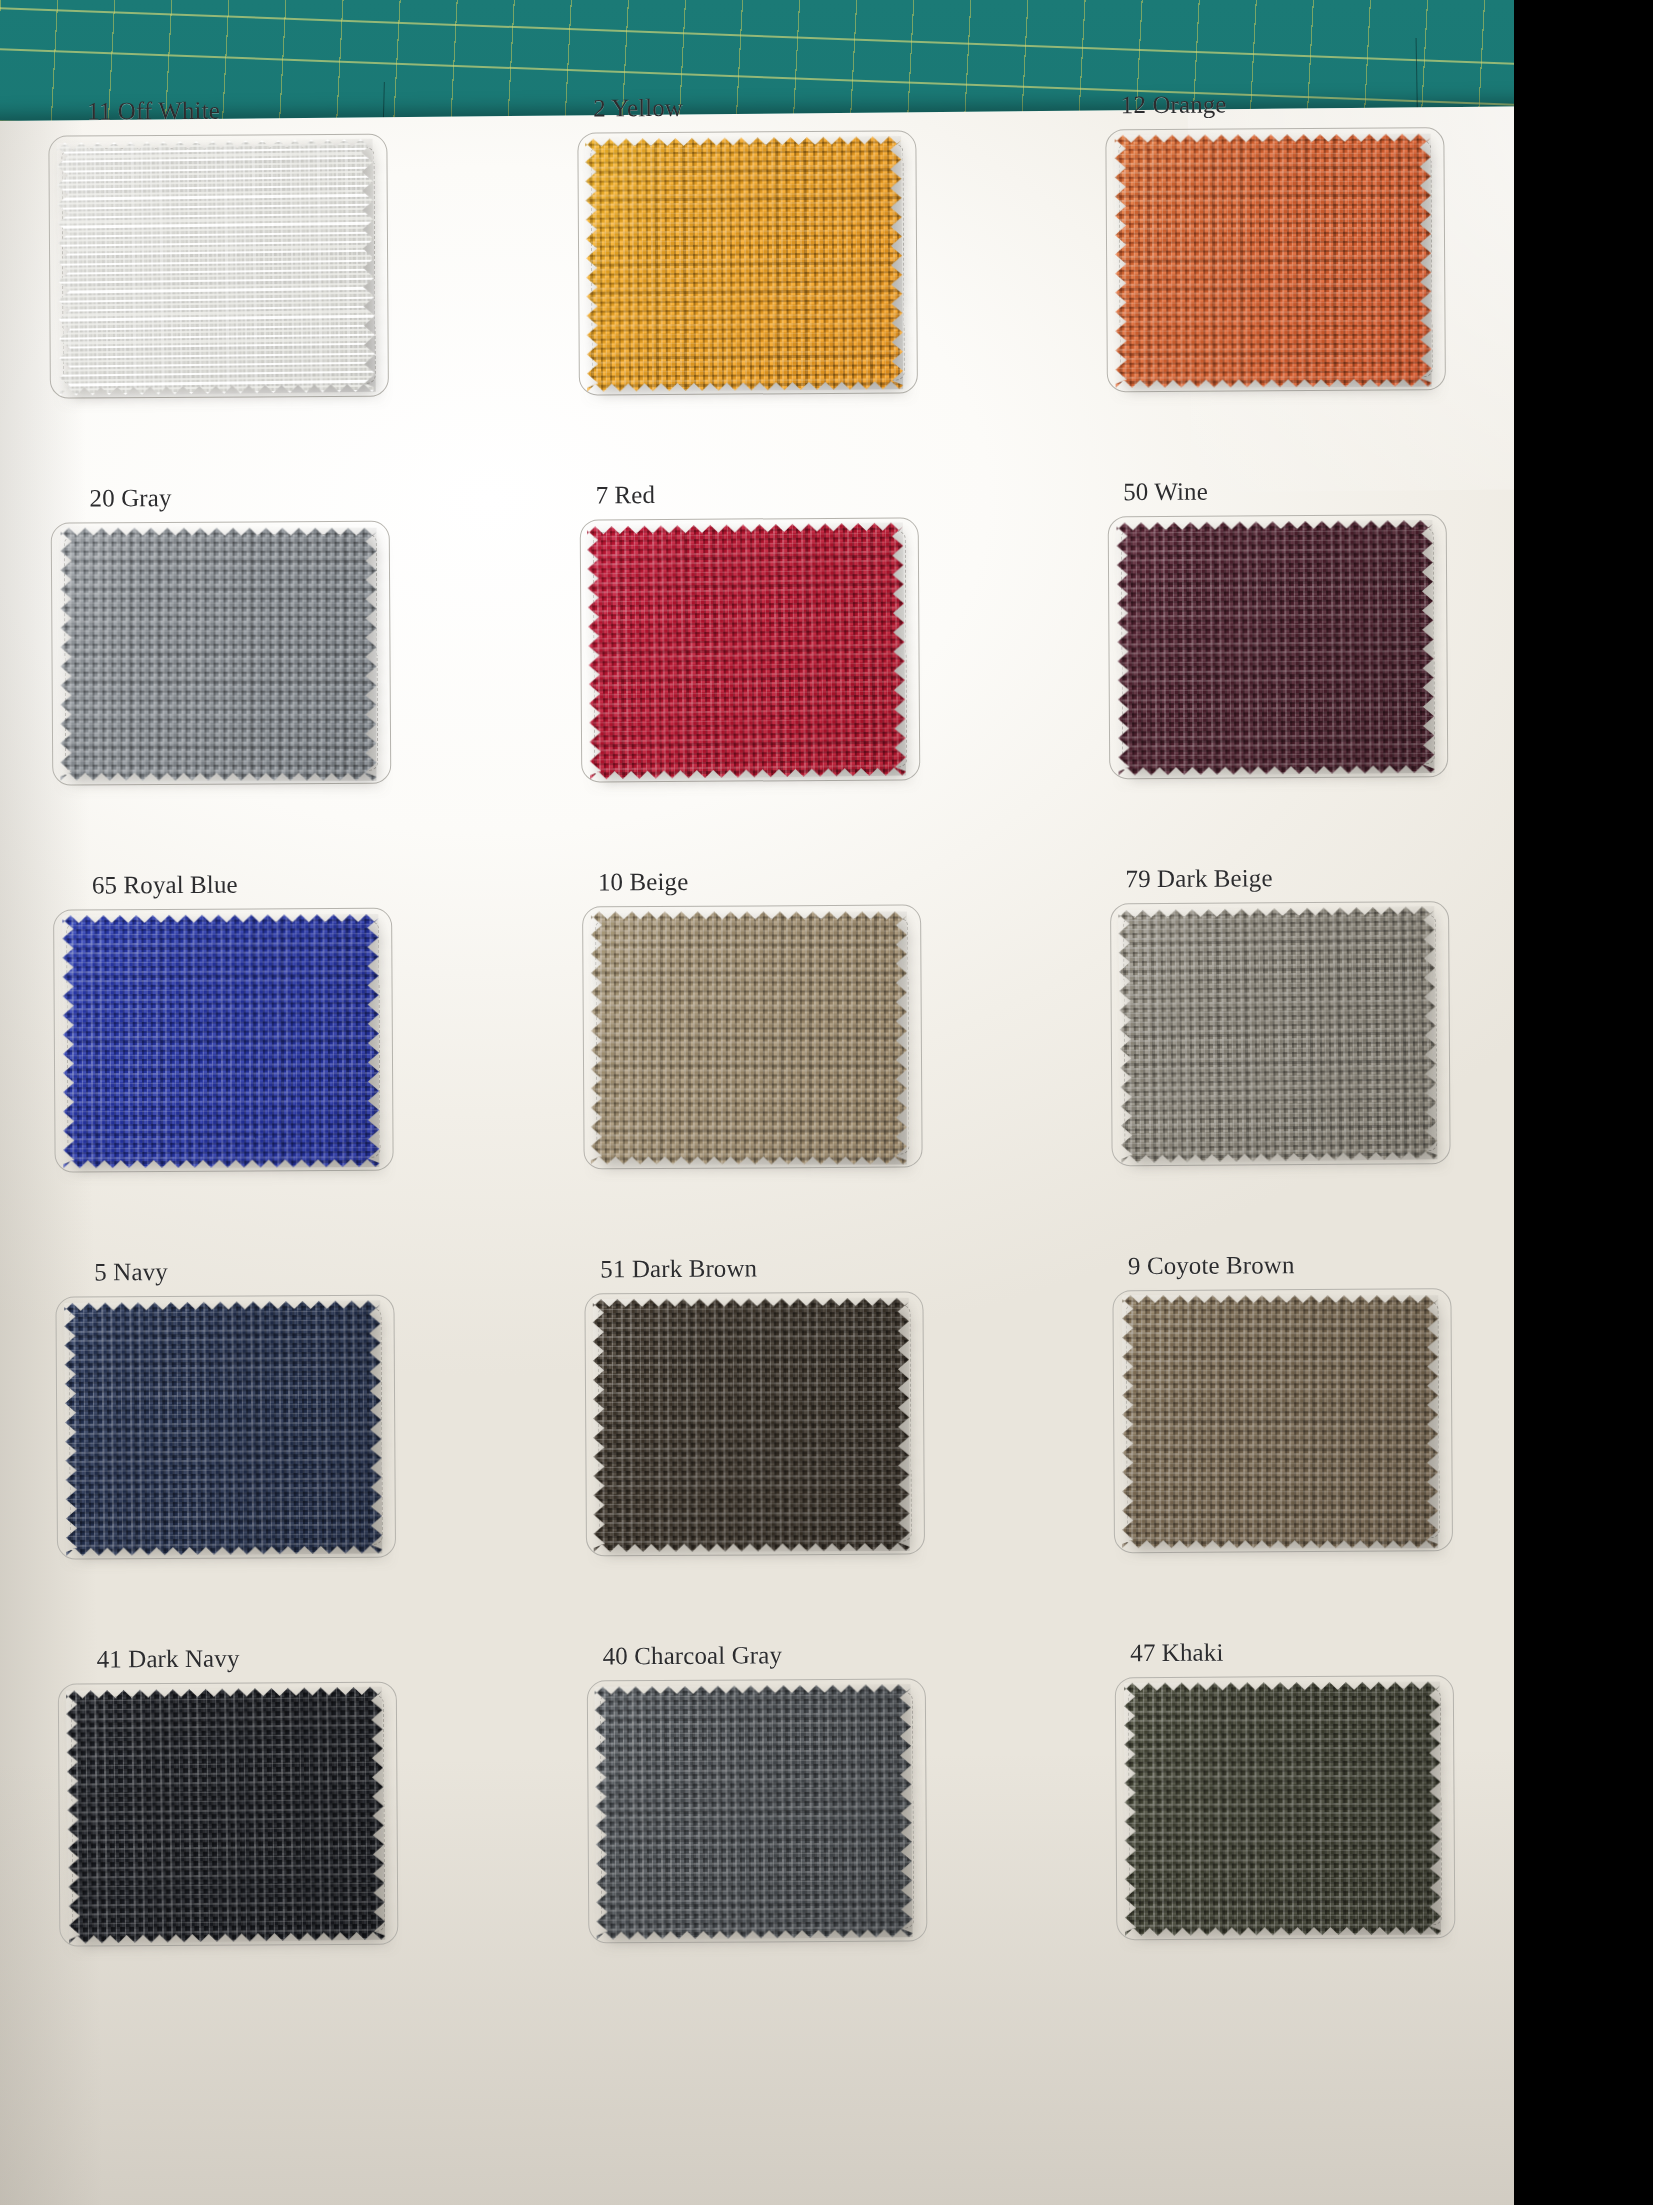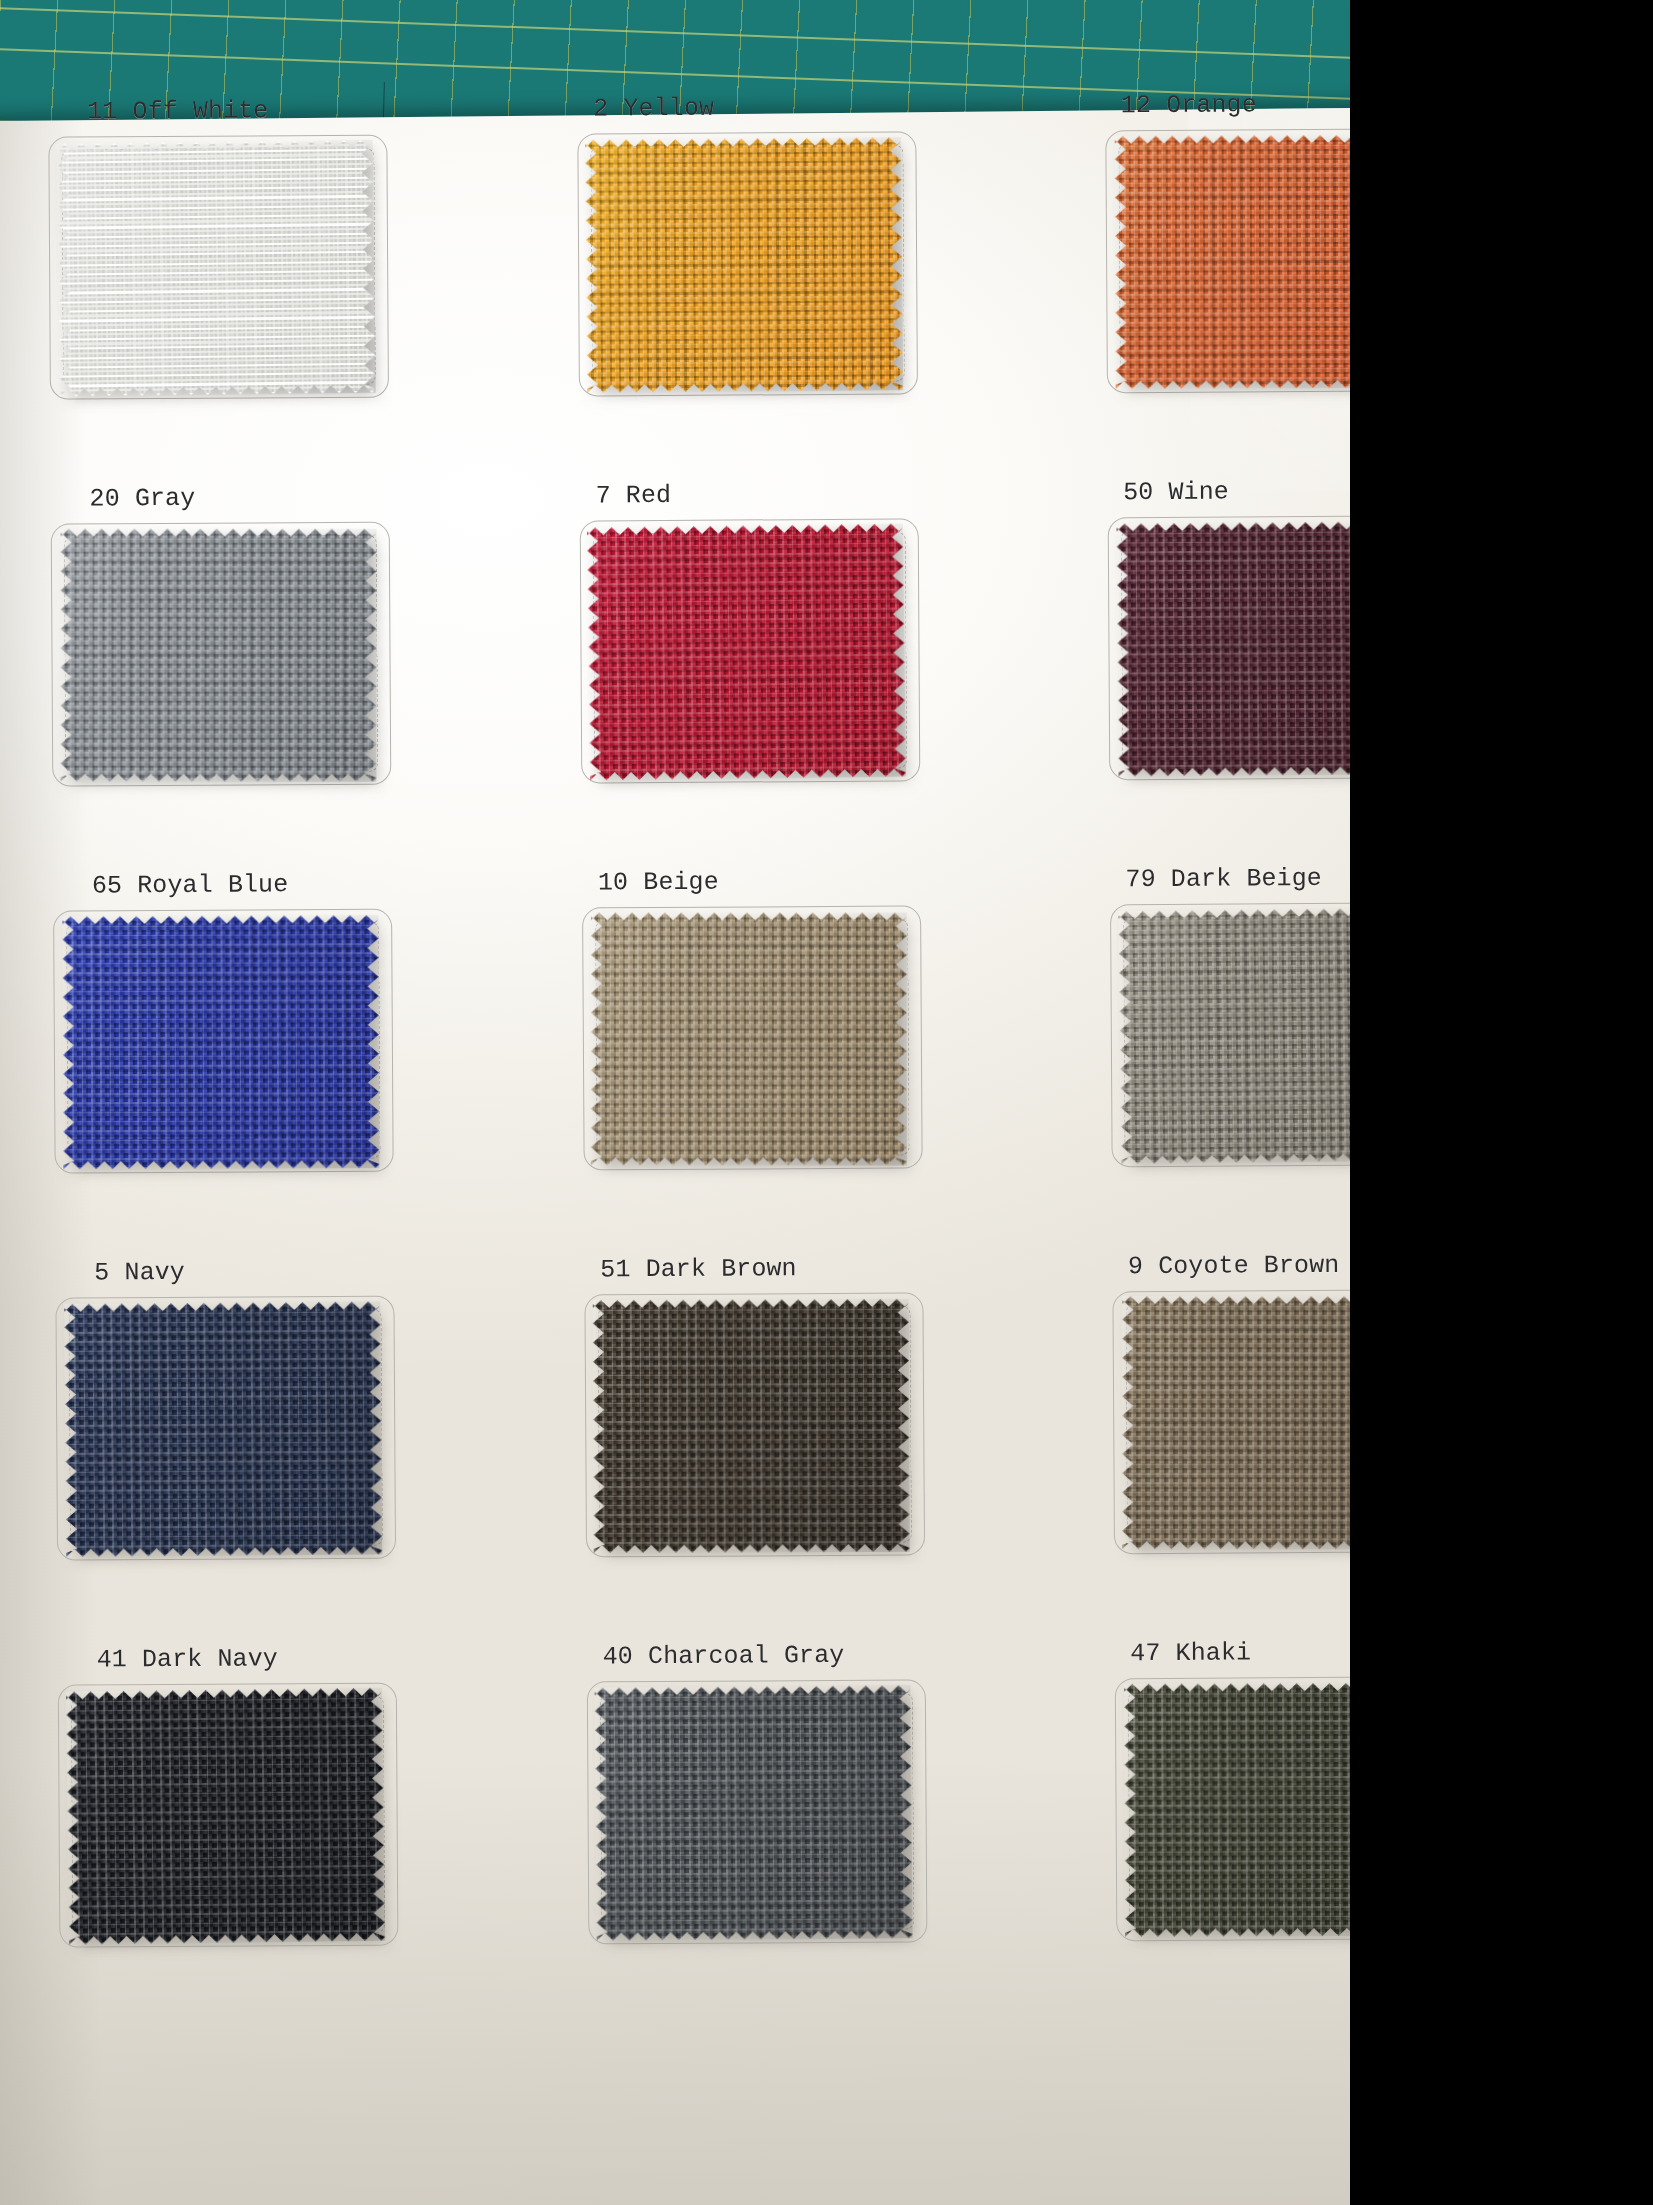--- a/index.html
+++ b/index.html
@@ -3,24 +3,24 @@
 <meta charset="utf-8">
 <title>Fabric Color Swatch Card</title>
 <style>
   html, body {
     margin: 0;
     padding: 0;
     background: #000;
   }
   #scene {
     position: relative;
-    width: 1350px;
+    width: 1514px;
     height: 2205px;
     overflow: hidden;
-    font-family: Liberation Mono, monospace;
+    font-family: Liberation Serif, serif;
   }
 
   
   .mat {
     position: absolute;
     inset: 0;
     background: #17706e;
     background-image:
       linear-gradient(180deg, #1b7a76 0%, #146a69 55%, #0f5d5c 100%);
   }

